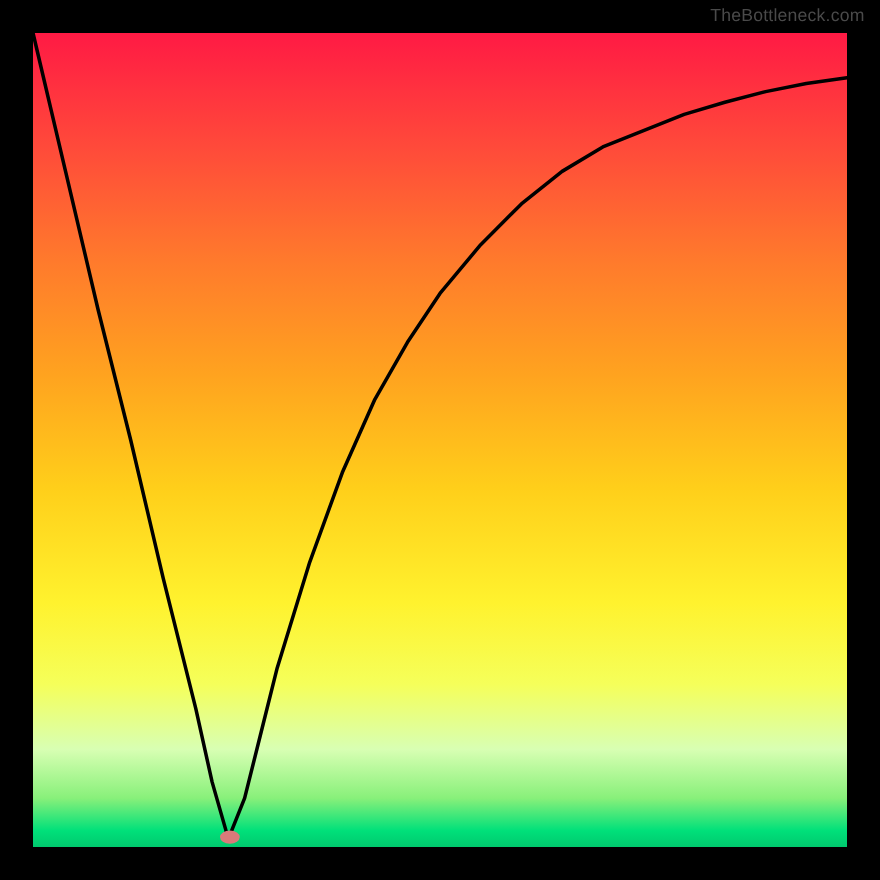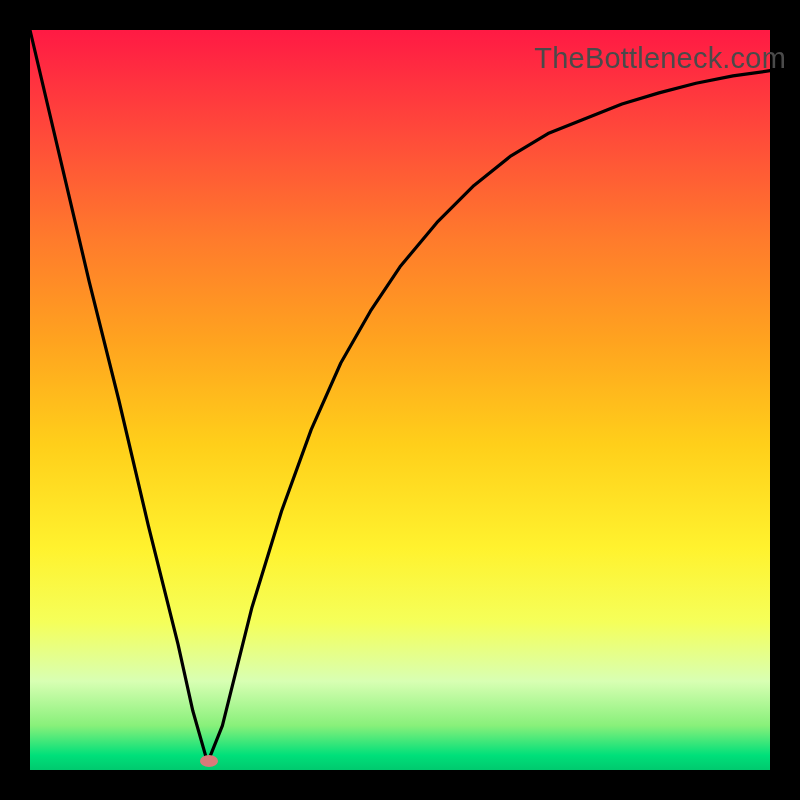--- a/index.html
+++ b/index.html
@@ -43,25 +43,24 @@
     top: 0;
     width: 740px;
     height: 740px;
     overflow: visible;
   }
   .watermark {
     position: absolute;
     top: 6px;
     right: 14px;
     color: #4a4a4a;
-    font-size: 29px;
+    font-size: 16px;
     font-weight: 500;
     letter-spacing: 0.2px;
     user-select: none;
-    margin-top: 36px;
   }
   .marker {
     position: absolute;
     width: 18px;
     height: 12px;
     border-radius: 50% / 50%;
     background: #d97a7a;
     transform: translate(-50%, -50%);
   }
 </style>

